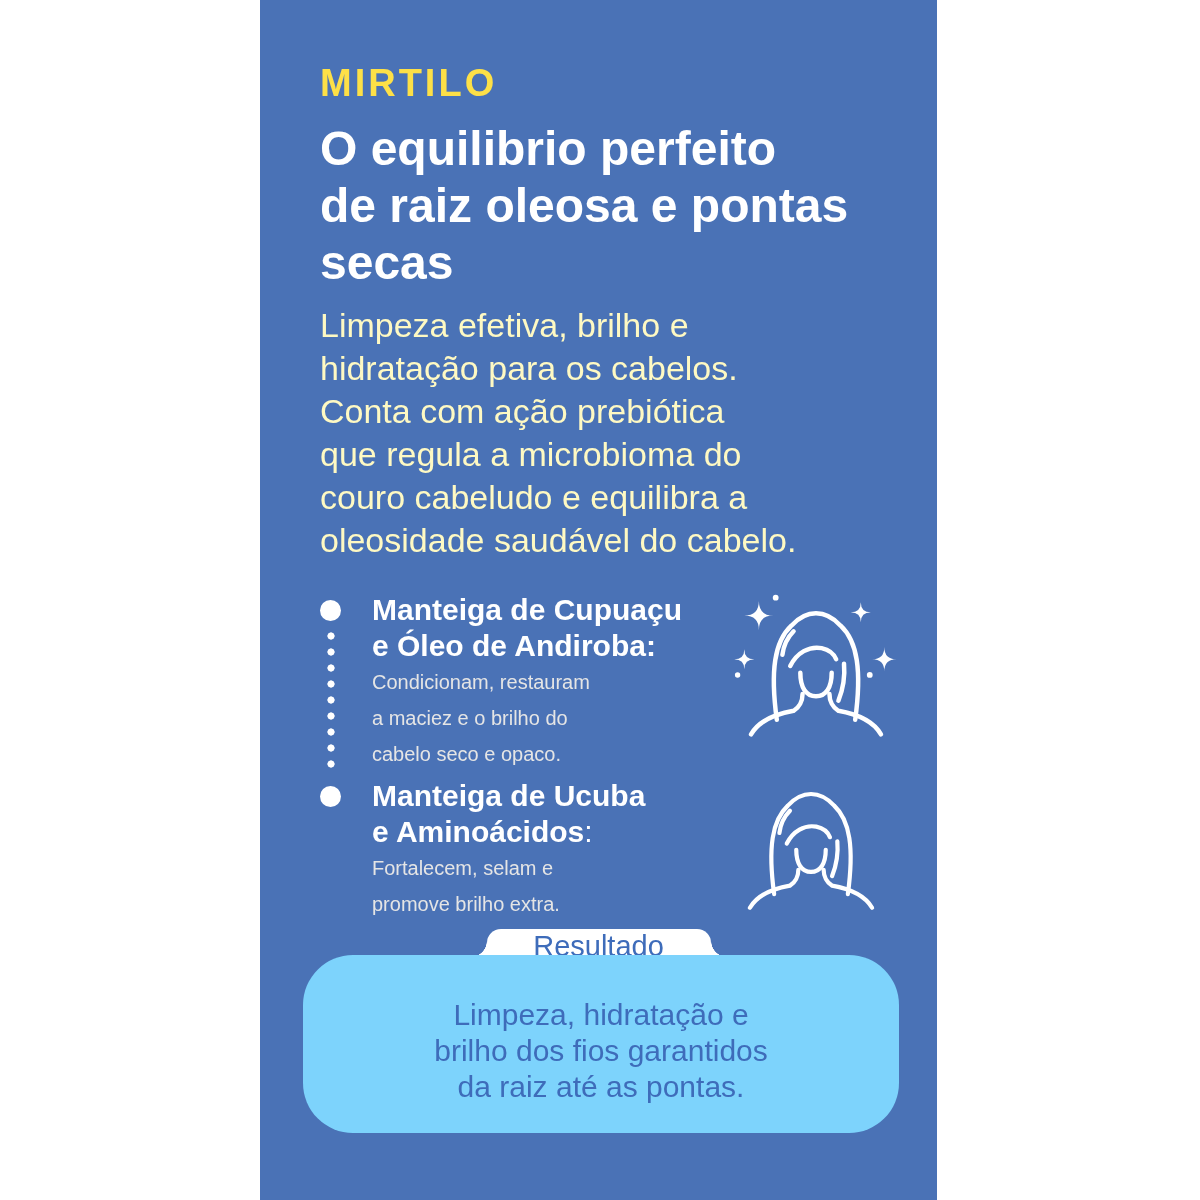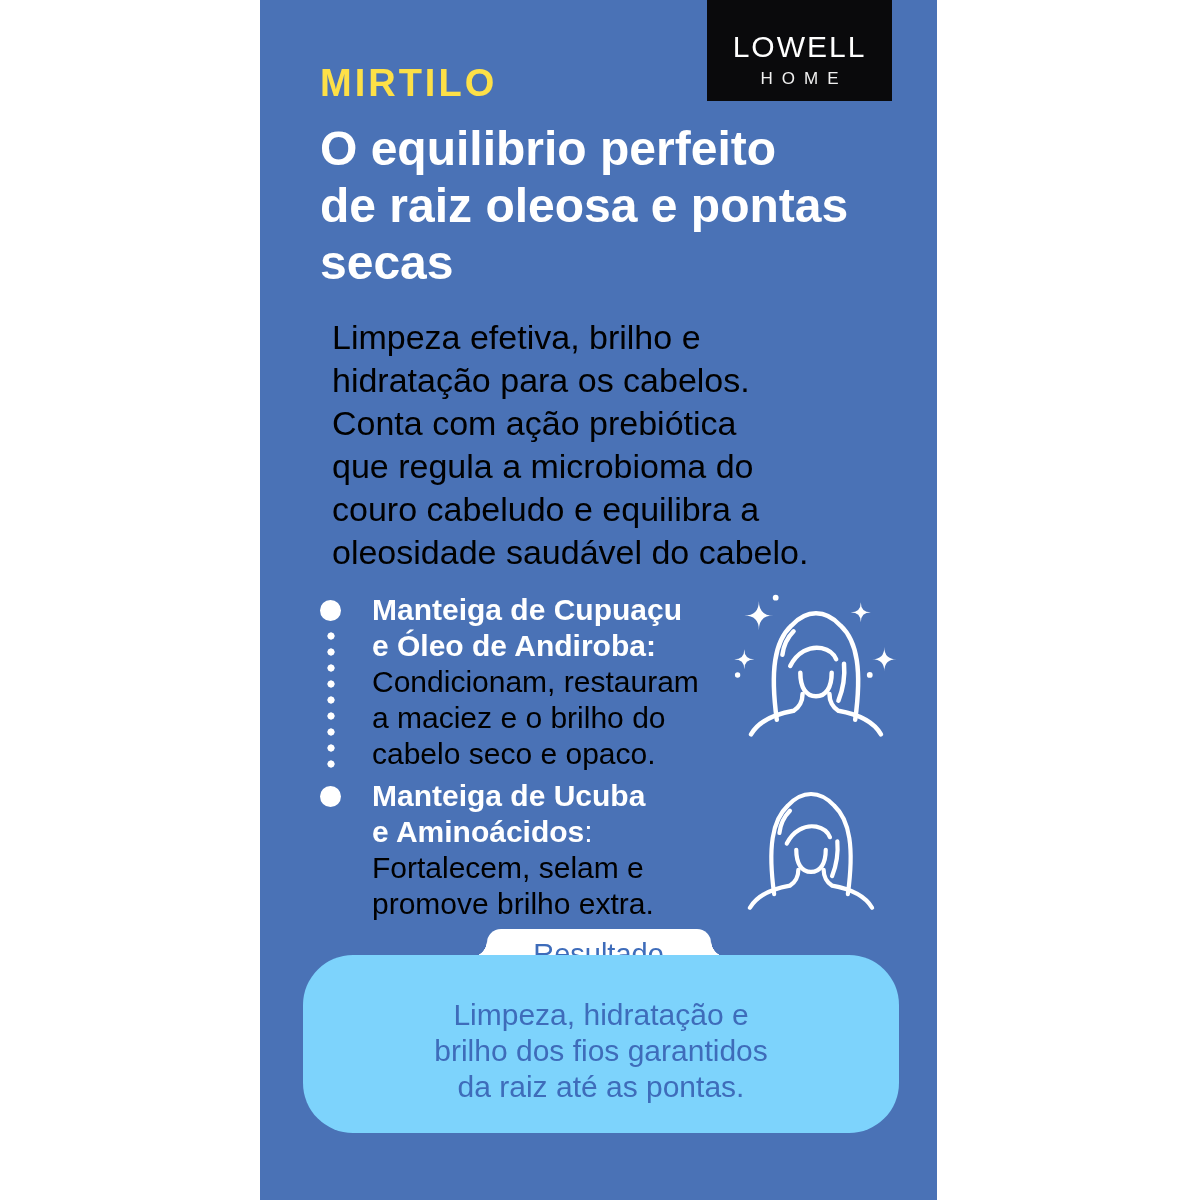--- a/index.html
+++ b/index.html
@@ -56,26 +56,26 @@
     left: 60px; top: 120px;
     margin: 0;
     font-size: 48px;
     line-height: 57px;
     font-weight: 700;
     white-space: pre-line;
   }
   .intro {
     position: absolute;
     left: 60px; top: 304px;
-    margin: 12px;
+    margin: 0;
     font-size: 34px;
     line-height: 43px;
     font-weight: 400;
     white-space: pre-line;
-    color: #000000;
+    color: #fef9c3;
   }
   
   .features {
     position: absolute;
     left: 60px; top: 556px;
     width: 565px;
   }
   .feature { display: flex; align-items: flex-start; margin-top: 36px; }
   .feature + .feature { margin-top: 6px; }
   .bullet-col {
@@ -101,25 +101,25 @@
   }
   .feature-text { width: 360px; flex: 0 0 360px; }
   .feature-title {
     font-size: 30px;
     line-height: 36px;
     font-weight: 700;
     white-space: pre-line;
   }
   .feature-title .tc { font-weight: 400; }
   .feature-body {
-    font-size: 30px;
+    font-size: 20px;
     line-height: 36px;
     font-weight: 400;
     white-space: pre-line;
-    color: #000000;
+    color: #e5e5e5;
   }
   .feature-icon { margin-left: auto; }
   .feature-icon svg { display: block; }
   .icon-a { width: 168px; height: 148px; }
   .icon-b { width: 158px; height: 139px; margin-top: -4px; margin-right: 6px; }
   
   .result-tab {
     position: absolute;
     top: 929px; left: 50%;
     transform: translateX(-50%);
@@ -139,21 +139,21 @@
   }
   .result-tab::after {
     right: -16px;
     background: radial-gradient(circle at 100% 0, rgba(255,255,255,0) 15.5px, #ffffff 16px);
   }
   .result-tab-label {
     display: block;
     text-align: center;
     font-size: 29px;
     line-height: 31px;
-    padding-top: 10px;
+    padding-top: 2px;
     color: var(--result-blue, #3e6cba);
   }
   .result-box {
     position: absolute;
     top: 955px; left: 43px;
     width: 596px; height: 178px;
     background: #7dd3fc;
     border-radius: 50px;
   }
   .result-text {
@@ -163,24 +163,20 @@
     line-height: 36px;
     white-space: pre-line;
     color: var(--result-blue, #3e6cba);
   }
 </style>
 </head>
 <body>
 
 <div class="card">
 
-  <div class="brand">
-    <div class="brand-name">LOWELL</div>
-    <div class="brand-sub">HOME</div>
-  </div>
 
   <div class="kicker">MIRTILO</div>
 
   <h1 class="headline">O equilibrio perfeito
 de raiz oleosa e pontas
 secas</h1>
 
   <p class="intro">Limpeza efetiva, brilho e
 hidratação para os cabelos.
 Conta com ação prebiótica

